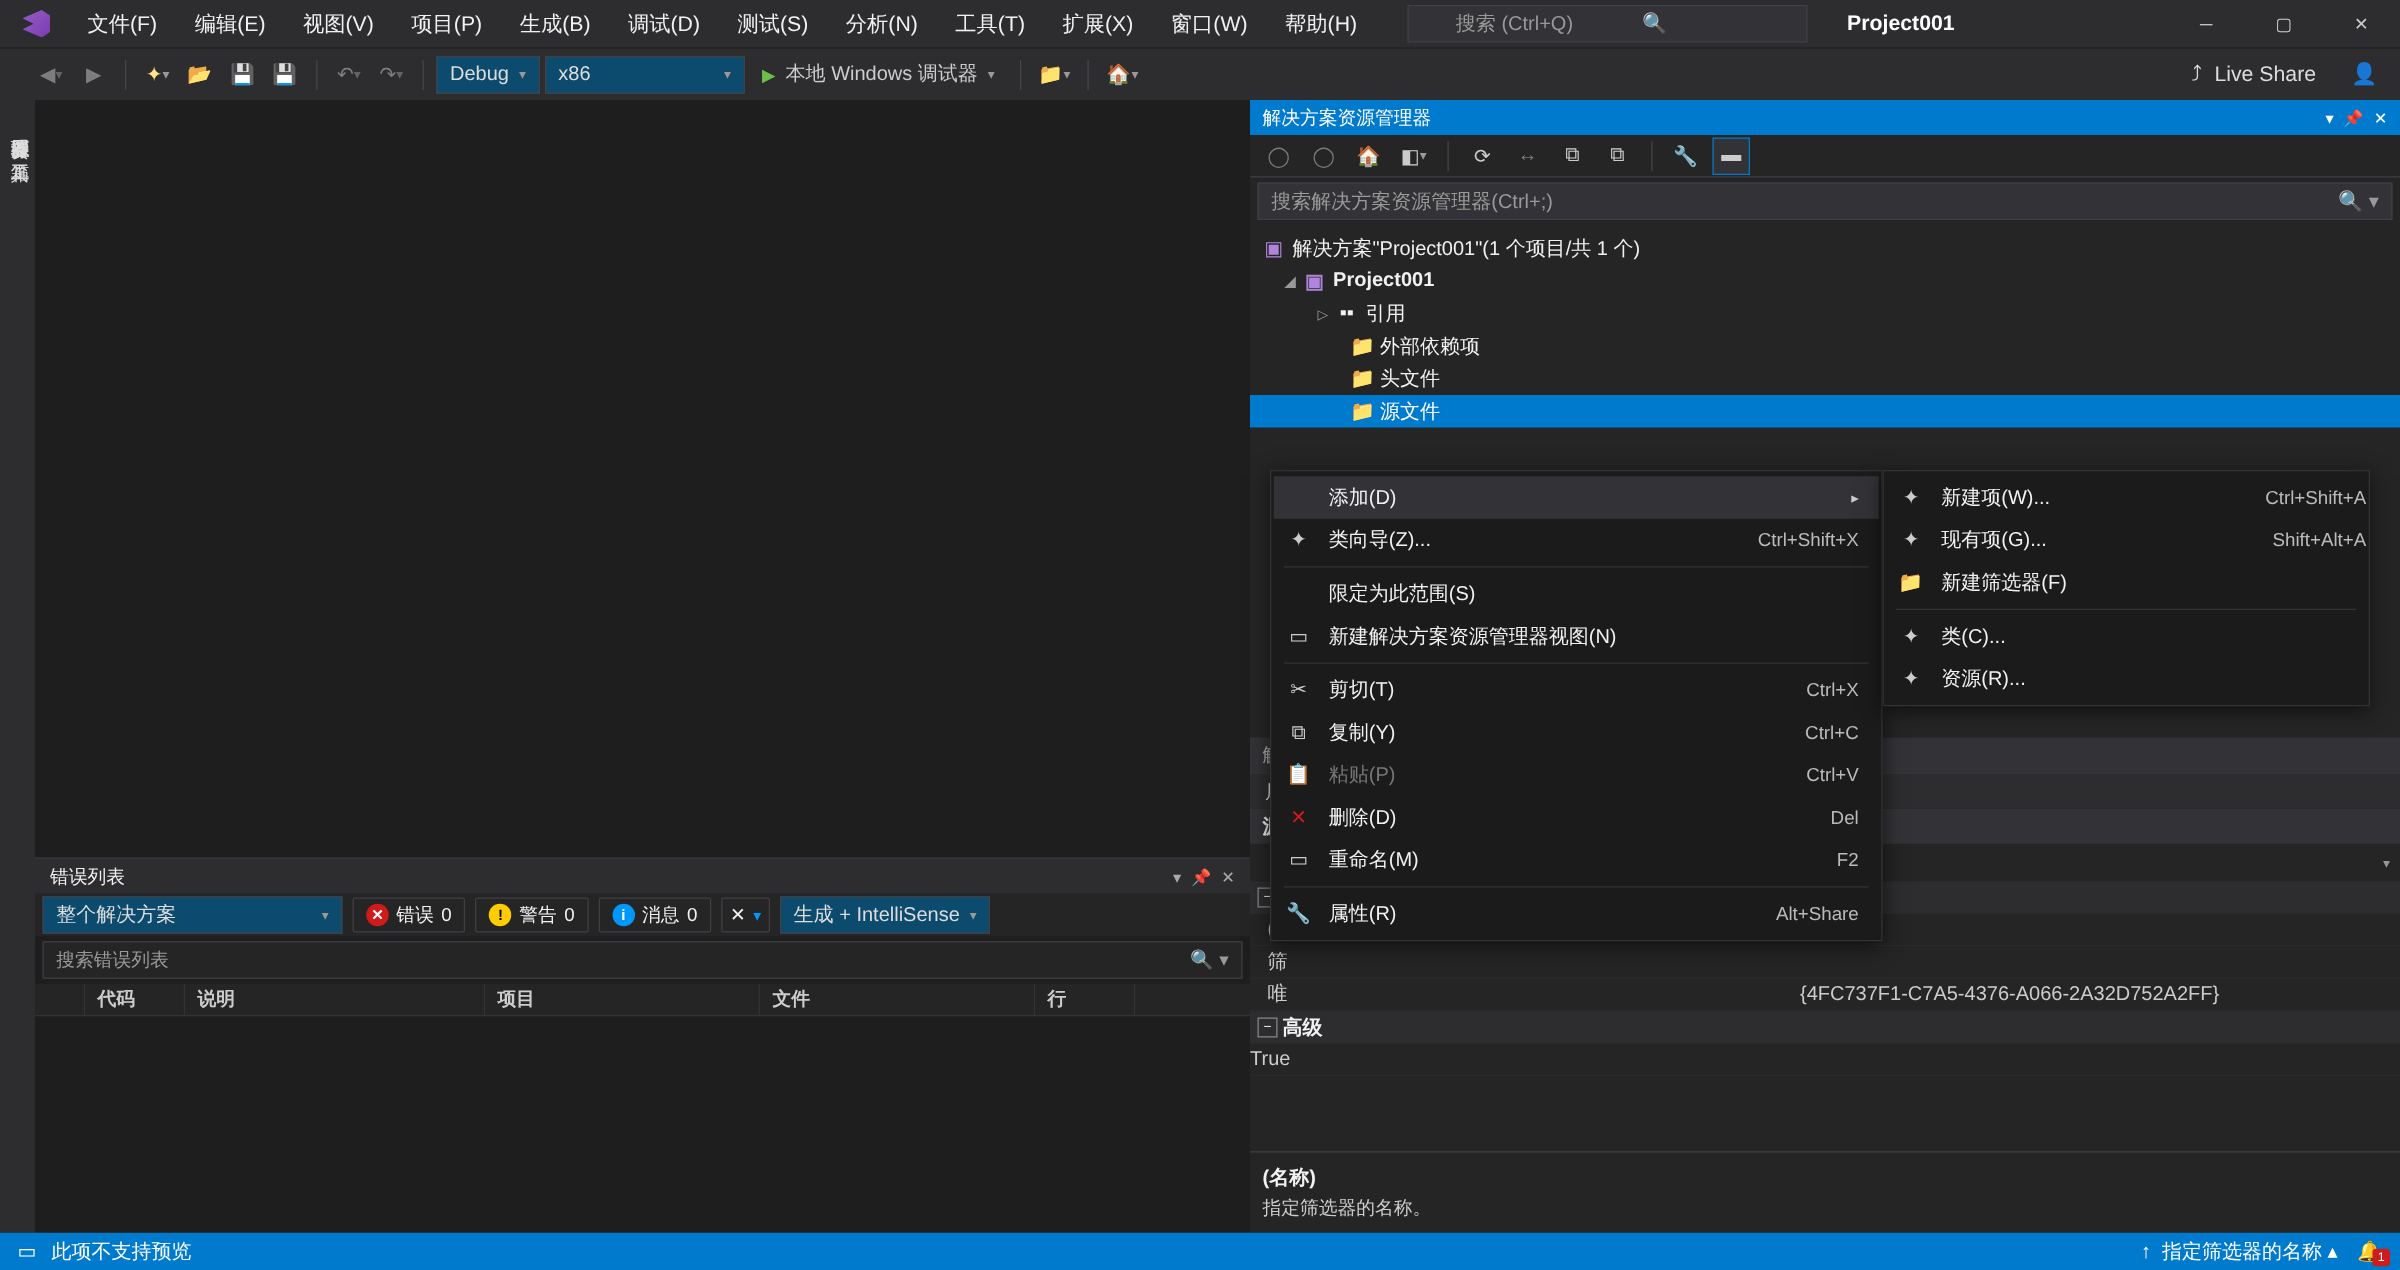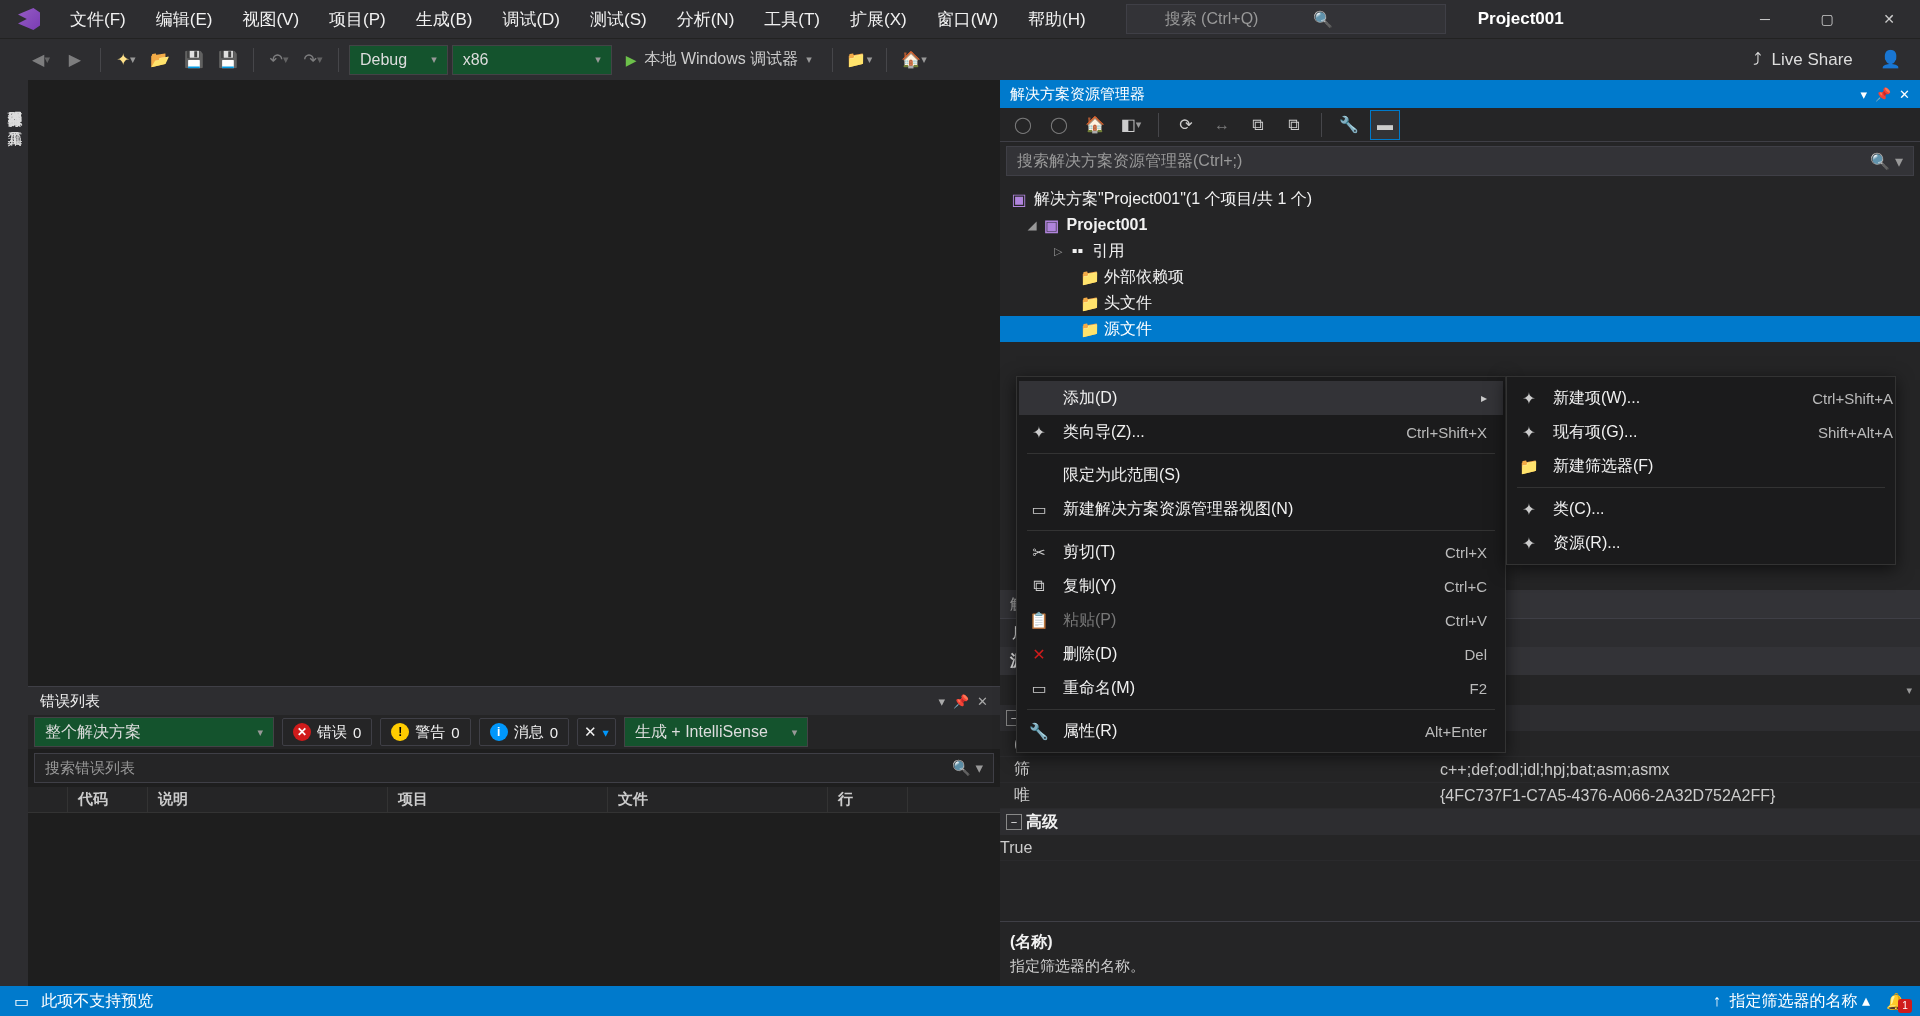--- a/index.html
+++ b/index.html
@@ -11,21 +11,21 @@
 .menu-item { padding: 6px 14px; cursor: default; font-size: 17px;}
 .title-search { margin-left: 24px; width: 320px; height: 30px; background: #333337; border:1px solid #3f3f46; display:flex; align-items:center; padding:0 10px; color:#999;}
 .title-search span{flex:1;margin-left:28px;}
 .project-label { margin-left: 30px; font-weight:600; font-size:17px; color:#fff;}
 .win-controls { margin-left:auto; display:flex; }
 .win-btn { width: 62px; height: 38px; display:flex; align-items:center; justify-content:center; font-size:14px; color:#ccc;}
 .toolbar { height: 42px; background: #2d2d30; display:flex; align-items:center; padding-left:26px; gap:4px; border-top:1px solid #222;}
 .tbtn { height:30px; min-width:30px; display:flex; align-items:center; justify-content:center; padding:0 4px; color:#ccc; font-size:16px;}
 .tbtn.disabled{opacity:.5;}
 .sep{width:1px;height:24px;background:#46464a;margin:0 6px;}
-.combo { height:30px; padding:0 10px; background:#14532d; border:1px solid #434346; display:flex; align-items:center; gap:24px; color:#ddd; font-size:16px;}
+.combo { height:30px; padding:0 10px; background:#0c4a6e; border:1px solid #434346; display:flex; align-items:center; gap:8px; color:#ddd; font-size:16px;}
 .combo .chev{font-size:11px;color:#999;}
 .debug-btn { display:flex; align-items:center; gap:8px; padding:0 10px; height:30px;}
 .play{color:#6cc04a;font-size:14px;}
 .liveshare{margin-left:auto;margin-right:18px;display:flex;align-items:center;gap:10px;color:#ddd;font-size:17px;}
 .main { display:flex; height:calc(100% - 38px - 42px - 30px); }
 .side-left { width: 28px; background:#2d2d30; writing-mode:vertical-rl; display:flex; padding-top:10px;}
 .side-tab{padding:10px 4px; font-size:15px; color:#ddd;}
 .center { flex:1; display:flex; flex-direction:column; background:#1e1e1e;}
 .editor-area{flex:1;}
 .errlist{height:300px; border-top:1px solid #3f3f46; display:flex; flex-direction:column;}
@@ -280,21 +280,20 @@
       <div class="pcat">
           <span class="box">−</span>
           <span style="font-weight:600">常</span>
         </div>
       <div class="prow">
           <div class="pk">(</div>
           <div class="pv"></div>
         </div>
       <div class="prow">
           <div class="pk">筛</div>
-          <div class="pv">c++;def;odl;idl;hpj;bat;asm;asmx</div>
         </div>
       <div class="prow">
           <div class="pk">唯</div>
           <div class="pv">{4FC737F1-C7A5-4376-A066-2A32D752A2FF}</div>
         </div>
       <div class="pcat">
           <span class="box">−</span>
           <span style="font-weight:600">高级</span>
         </div>
       <div class="prow">
@@ -360,21 +359,21 @@
     </div>
     <div class="ctx-item">
       <span class="cic">▭</span>
       <span>重命名(M)</span>
       <span class="sc">F2</span>
     </div>
     <div class="ctx-sep"></div>
     <div class="ctx-item">
       <span class="cic">🔧</span>
       <span>属性(R)</span>
-      <span class="sc">Alt+Enter</span>
+      <span class="sc">Alt+Share</span>
     </div>
   </div>
 <div class="ctx-menu" id="ctx2" style="left:1506px;top:376px;width:390px;">
     <div class="ctx-item">
       <span class="cic">✦</span>
       <span>新建项(W)...</span>
       <span class="sc">Ctrl+Shift+A</span>
     </div>
     <div class="ctx-item">
       <span class="cic">✦</span>

